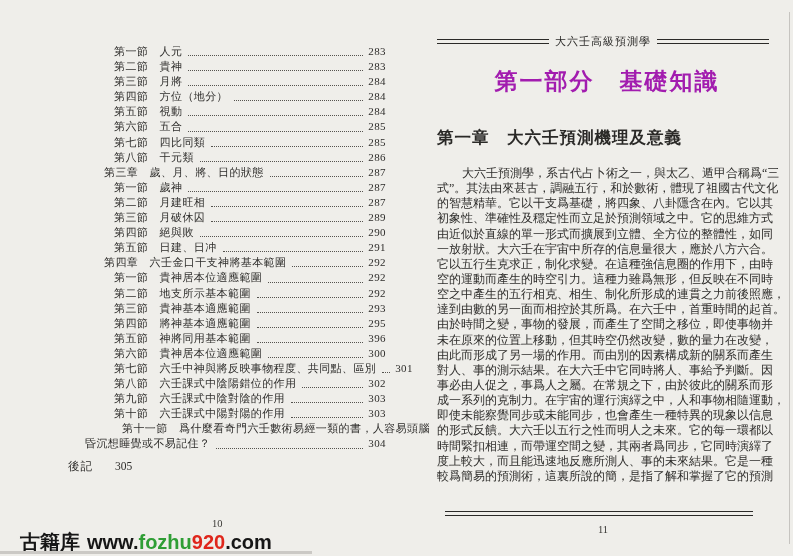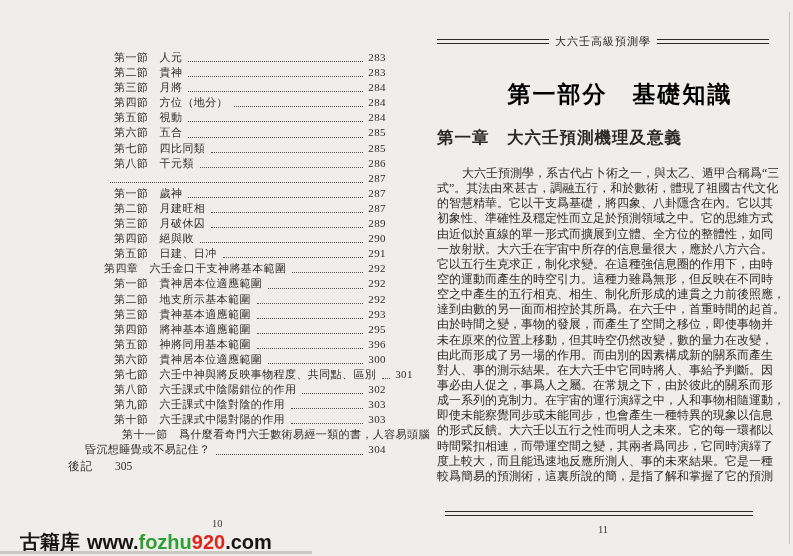--- a/index.html
+++ b/index.html
@@ -8,21 +8,21 @@
     background:#efeeea;
     font-family:"Liberation Serif", serif;
     color:#2e2d2b;
     position:relative;
     overflow:hidden;
   }
   .spread{position:absolute;inset:0;}
 
   
   .toc{
-    position:absolute;left:85px;top:50px;width:301px;
+    position:absolute;left:85px;top:44px;width:301px;
     font-size:11px;line-height:15.1px;letter-spacing:.4px;
   }
   .toc-row{display:flex;align-items:flex-end;height:15.1px;}
   .toc-label{white-space:nowrap;}
   .leader{flex:1;border-bottom:1.6px dotted #55534f;margin:0 5px 3px 6px;min-width:8px;}
   .toc-page{white-space:nowrap;}
   .lvl-chapter{margin-left:19px;}
   .lvl-section{margin-left:29px;}
   .lvl-section-wrap{margin-left:37px;}
   .lvl-continuation{margin-left:0;}
@@ -44,21 +44,21 @@
   }
   .rh-text{
     font-size:11px;font-weight:normal;white-space:nowrap;
     padding:0 6px;letter-spacing:1px;color:#2b2a28;
   }
   .dbl-rule{height:3px;border-top:1.3px solid #2b2a28;border-bottom:1.3px solid #2b2a28;}
   .rule-flex{flex:1;}
   .part-title{
     position:absolute;left:0;top:62px;width:100%;
     text-align:center;font-size:23px;font-weight:bold;
-    letter-spacing:2px;color:#000000;margin:17px;
+    letter-spacing:2px;color:#a21caf;margin:4px;
   }
   .chapter-title{
     position:absolute;left:0;top:127px;width:100%;
     text-align:left;font-size:16.5px;font-weight:bold;
     letter-spacing:1px;color:#2a2927;margin:0;
   }
   .body-text{position:absolute;left:0;top:166px;width:100%;font-size:12px;color:#2e2d2b;}
   .body-line{
     height:15.15px;line-height:15.15px;
     text-align:justify;text-align-last:justify;
@@ -129,20 +129,21 @@
           <span class="toc-page">285</span>
         </div>
 
         <div class="toc-row lvl-section">
           <span class="toc-label">第八節　干元類</span>
           <span class="leader"></span>
           <span class="toc-page">286</span>
         </div>
 
         <div class="toc-row lvl-chapter">
+          <span class="toc-label">第三章　歲、月、將、日的狀態</span>
           <span class="leader"></span>
           <span class="toc-page">287</span>
         </div>
 
         <div class="toc-row lvl-section">
           <span class="toc-label">第一節　歲神</span>
           <span class="leader"></span>
           <span class="toc-page">287</span>
         </div>
 

